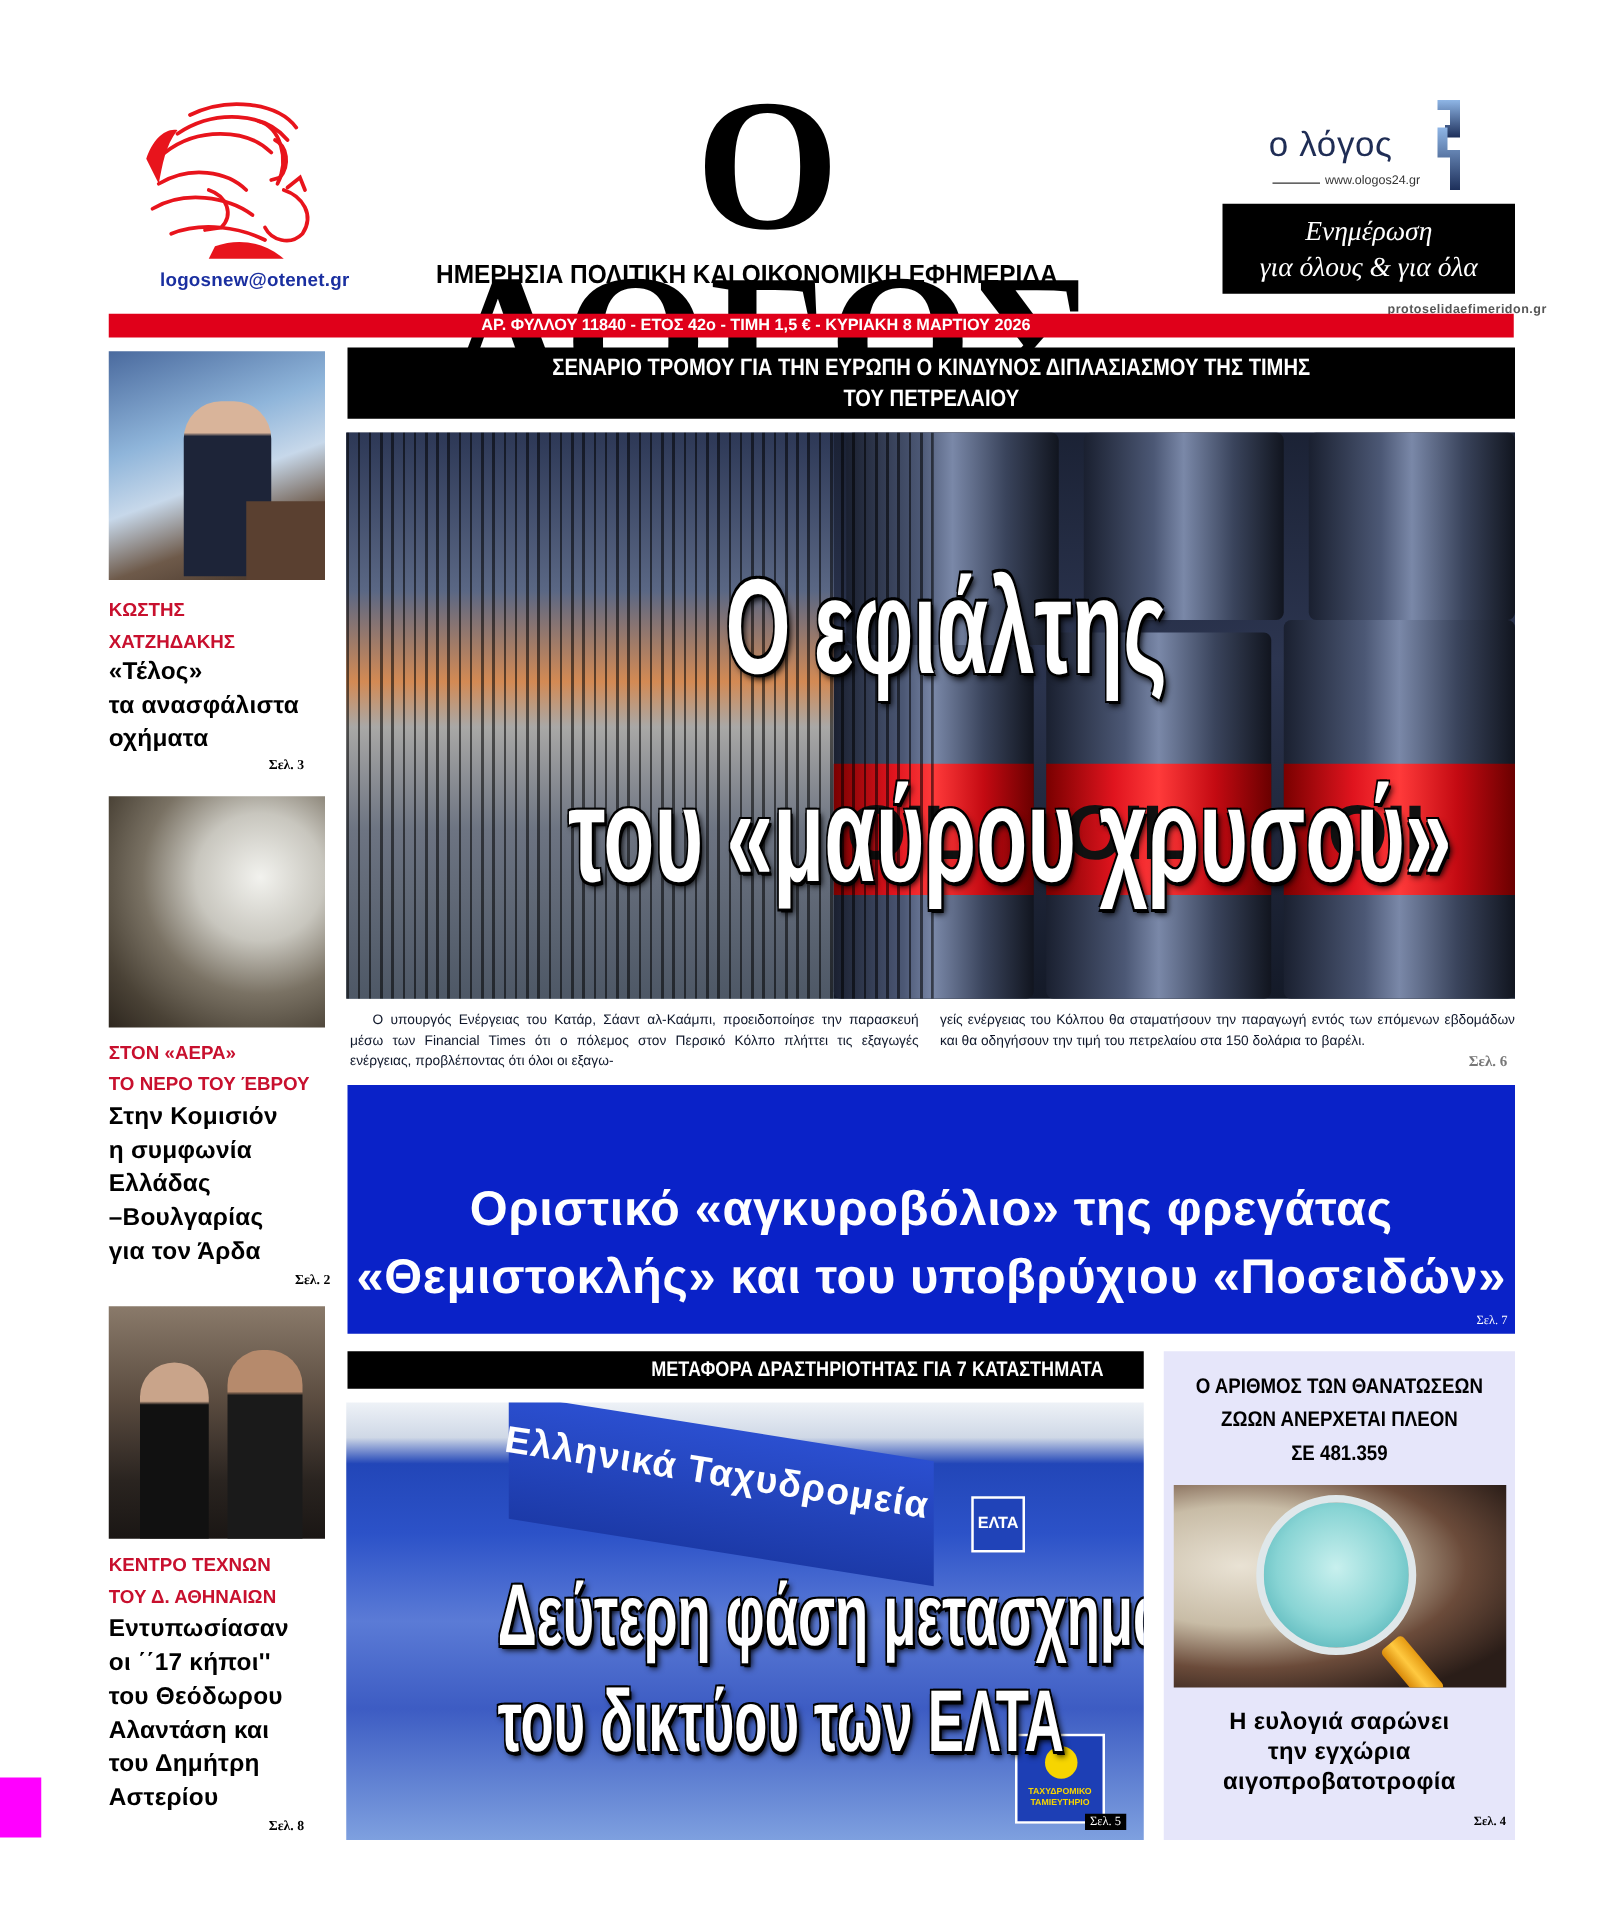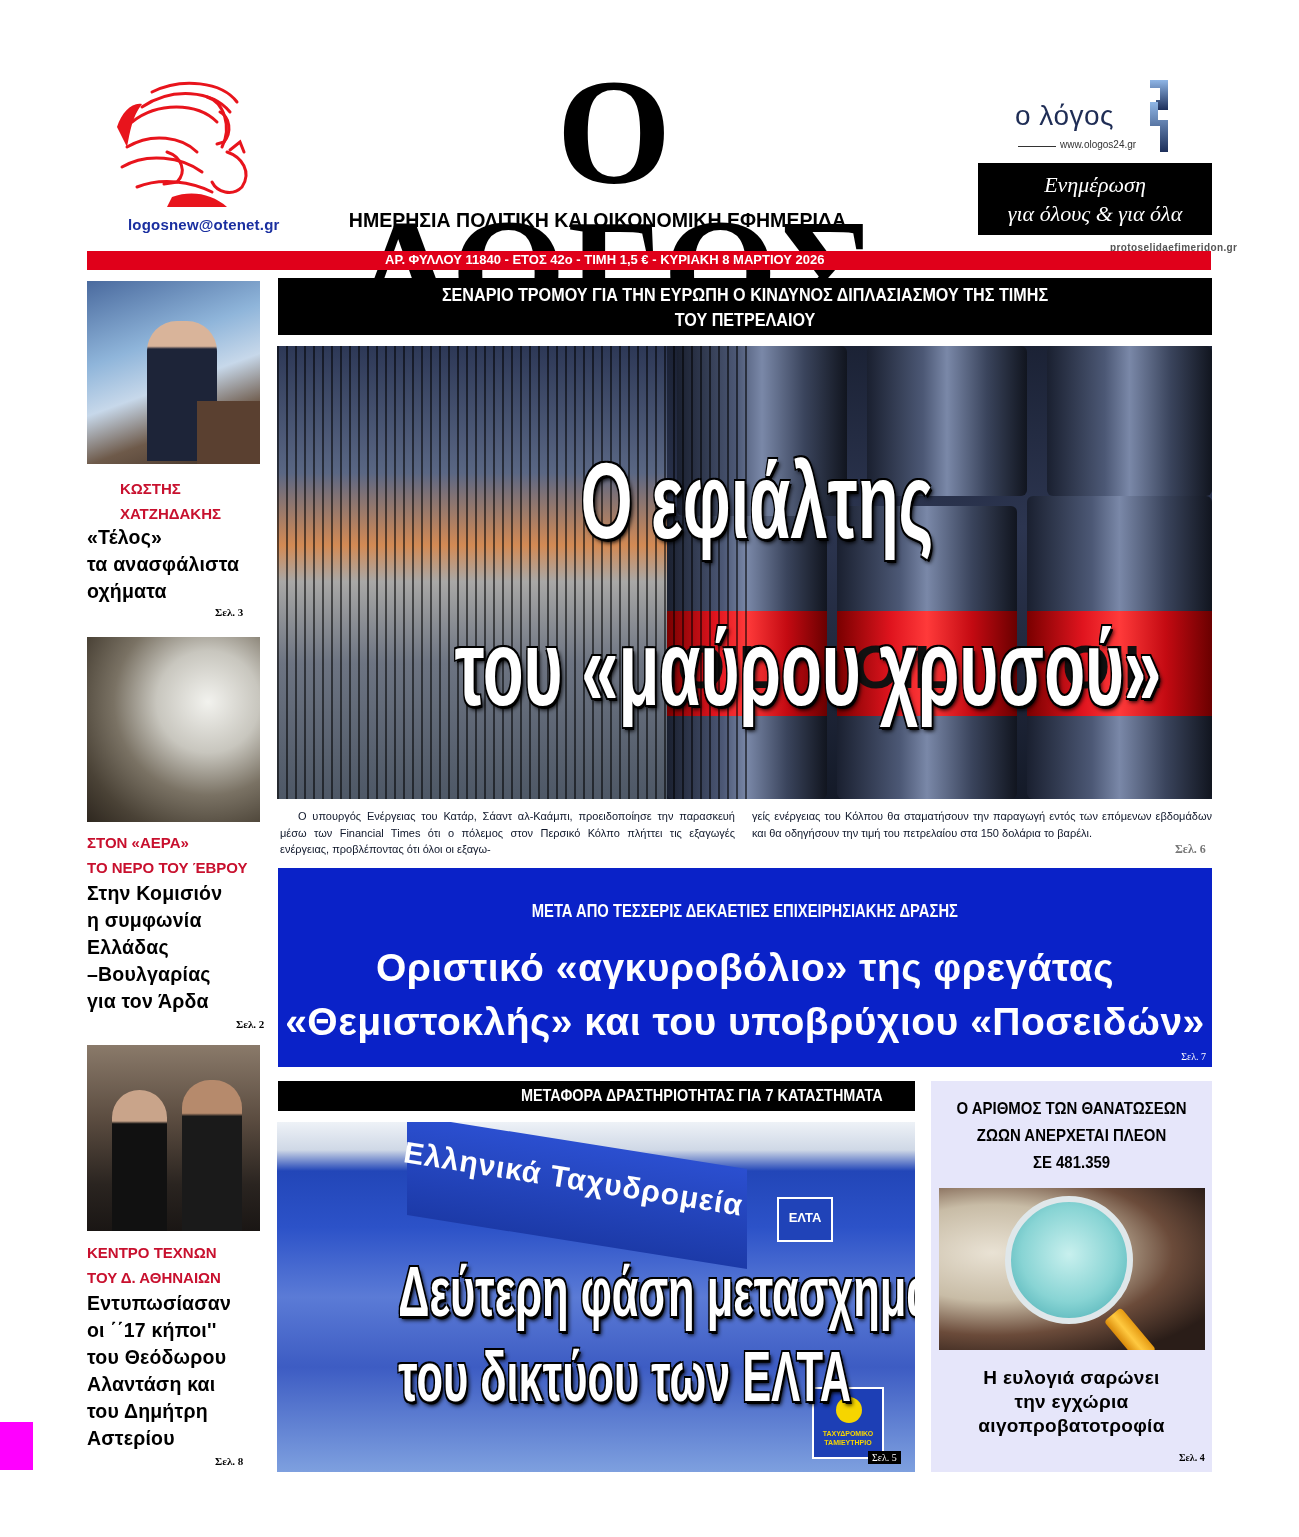--- a/index.html
+++ b/index.html
@@ -27,21 +27,21 @@
   
   .photo { background: #888; overflow: hidden; }
   .photo-1 { left: 87px; top: 281px; width: 173px; height: 183px; background: linear-gradient(160deg, #4a6a9e 0%, #8fb5da 35%, #c7d8ea 55%, #6e5a4a 75%, #3a2a20 100%); }
   .photo-2 { left: 87px; top: 637px; width: 173px; height: 185px; background: radial-gradient(ellipse at 70% 35%, #f2f2ee 0%, #c8c6be 30%, #7a7264 55%, #4a4236 80%, #2e271f 100%); }
   .photo-3 { left: 87px; top: 1045px; width: 173px; height: 186px; background: linear-gradient(180deg, #8a7a6a 0%, #5b4c40 40%, #2a2420 75%, #1a1614 100%); }
 
   .kicker { font-weight: bold; color: #c8102e; font-size: 15px; line-height: 25px; white-space: nowrap; }
   .story { font-weight: bold; font-size: 19.5px; line-height: 27px; white-space: nowrap; letter-spacing: 0.2px; }
   .sel { font-family: "Liberation Serif", serif; font-weight: bold; font-size: 11px; }
 
-  .k1 { left: 87px; top: 476px; margin-left: 33px; }
+  .k1 { left: 87px; top: 476px; }
   .s1 { left: 87px; top: 524px; }
   .sel1 { left: 215px; top: 606px; }
 
   .k2 { left: 87px; top: 830px; }
   .s2 { left: 87px; top: 880px; }
   .sel2 { left: 215px; top: 1018px; margin-left: 21px; }
 
   .k3 { left: 87px; top: 1240px; }
   .s3 { left: 87px; top: 1290px; }
   .sel3 { left: 215px; top: 1455px; }
@@ -80,21 +80,21 @@
   .blue-head { left: 0; top: 73px; width: 934px; font-size: 39px; line-height: 54px; font-weight: bold; letter-spacing: 0.5px; }
   .blue-sel { right: 6px; top: 183px; font-size: 10px; font-family: "Liberation Serif", serif; }
 
   
   .elta-banner { left: 278px; top: 1081px; width: 637px; height: 30px; background: #000; color: #fff; text-align: right; font-size: 17px; line-height: 30px; font-weight: bold; }
   .elta-banner span { display: inline-block; transform: scaleX(0.85); }
   .elta-photo { left: 277px; top: 1122px; width: 638px; height: 350px; overflow: hidden;
     background: linear-gradient(180deg, #eef2f7 0%, #cfd8e6 8%, #2246b8 14%, #2c52c8 30%, #5b7bd6 50%, #3d5cc3 70%, #7ea0df 100%); }
   .elta-sign { left: 130px; top: 20px; width: 340px; height: 100px; background: linear-gradient(180deg, #2b4fd0, #1c3aa8); transform: skewY(9deg); }
   .elta-sign-text { left: 125px; top: 40px; font-size: 30px; font-weight: bold; color: #fff; transform: rotate(9deg); letter-spacing: 1px; white-space: nowrap; }
-  .elta-box { left: 500px; top: 75px; width: 56px; height: 45px; background: #2043b8; border: 2px solid #fff; color: #fff; font-size: 13px; font-weight: bold; text-align: center; line-height: 38px; }
+  .elta-box { left: 500px; top: 75px; width: 43px; height: 45px; background: #2043b8; border: 2px solid #fff; color: #fff; font-size: 13px; font-weight: bold; text-align: center; line-height: 38px; }
   .elta-box2 { left: 535px; top: 265px; width: 72px; height: 72px; background: #1d3fb5; border: 2px solid #fff; }
   .elta-box2-emblem { left: 22px; top: 8px; width: 26px; height: 26px; border-radius: 50%; background: #f6d500; }
   .elta-box2-text { left: 0; top: 40px; width: 68px; text-align: center; color: #f6d500; font-size: 7px; font-weight: bold; line-height: 9px; }
   .elta-head { left: 0; width: 638px; text-align: center; color: #fff; font-weight: bold; white-space: nowrap;
     text-shadow: 3px 3px 0 #000, -2px -2px 0 #000, 2px -2px 0 #000, -2px 2px 0 #000, 4px 4px 6px #000; }
   .eh1 { top: 130px; font-size: 70px; line-height: 80px; transform: scaleX(0.62); }
   .eh2 { top: 215px; font-size: 70px; line-height: 80px; transform: scaleX(0.62); }
   .elta-sel { left: 591px; top: 329px; background: #000; color: #fff; font-size: 10px; padding: 1px 4px; font-family: "Liberation Serif", serif; }
 
   
@@ -231,21 +231,20 @@
   <div class="abs hero-stripes"></div>
   <div class="abs hero-headline hh1">Ο εφιάλτης</div>
   <div class="abs hero-headline hh2">του «μαύρου χρυσού»</div>
 </div>
 
 <div class="abs caption cap-l">Ο υπουργός Ενέργειας του Κατάρ, Σάαντ αλ-Καάμπι, προειδοποίησε την παρασκευή  μέσω των Financial Times ότι ο πόλεμος στον Περσικό Κόλπο πλήττει τις εξαγωγές ενέργειας, προβλέποντας ότι όλοι οι εξαγω-</div>
 <div class="abs caption cap-r">γείς ενέργειας του Κόλπου θα σταματήσουν την παραγωγή εντός των επόμενων εβδομάδων και θα οδηγήσουν την τιμή του πετρελαίου στα 150 δολάρια το βαρέλι.</div>
 <div class="abs cap-sel">Σελ. 6</div>
 
 <div class="abs blue-box">
-  <div class="abs blue-kicker"><span>ΜΕΤΑ ΑΠΟ ΤΕΣΣΕΡΙΣ ΔΕΚΑΕΤΙΕΣ ΕΠΙΧΕΙΡΗΣΙΑΚΗΣ ΔΡΑΣΗΣ</span></div>
   <div class="abs blue-head">
     <div>Οριστικό «αγκυροβόλιο» της φρεγάτας</div>
     <div>«Θεμιστοκλής» και του υποβρύχιου «Ποσειδών»</div>
   </div>
   <div class="abs blue-sel">Σελ. 7</div>
 </div>
 
 <div class="abs elta-banner"><span>ΜΕΤΑΦΟΡΑ ΔΡΑΣΤΗΡΙΟΤΗΤΑΣ ΓΙΑ 7 ΚΑΤΑΣΤΗΜΑΤΑ</span></div>
 <div class="abs elta-photo">
   <div class="abs elta-sign"></div>

